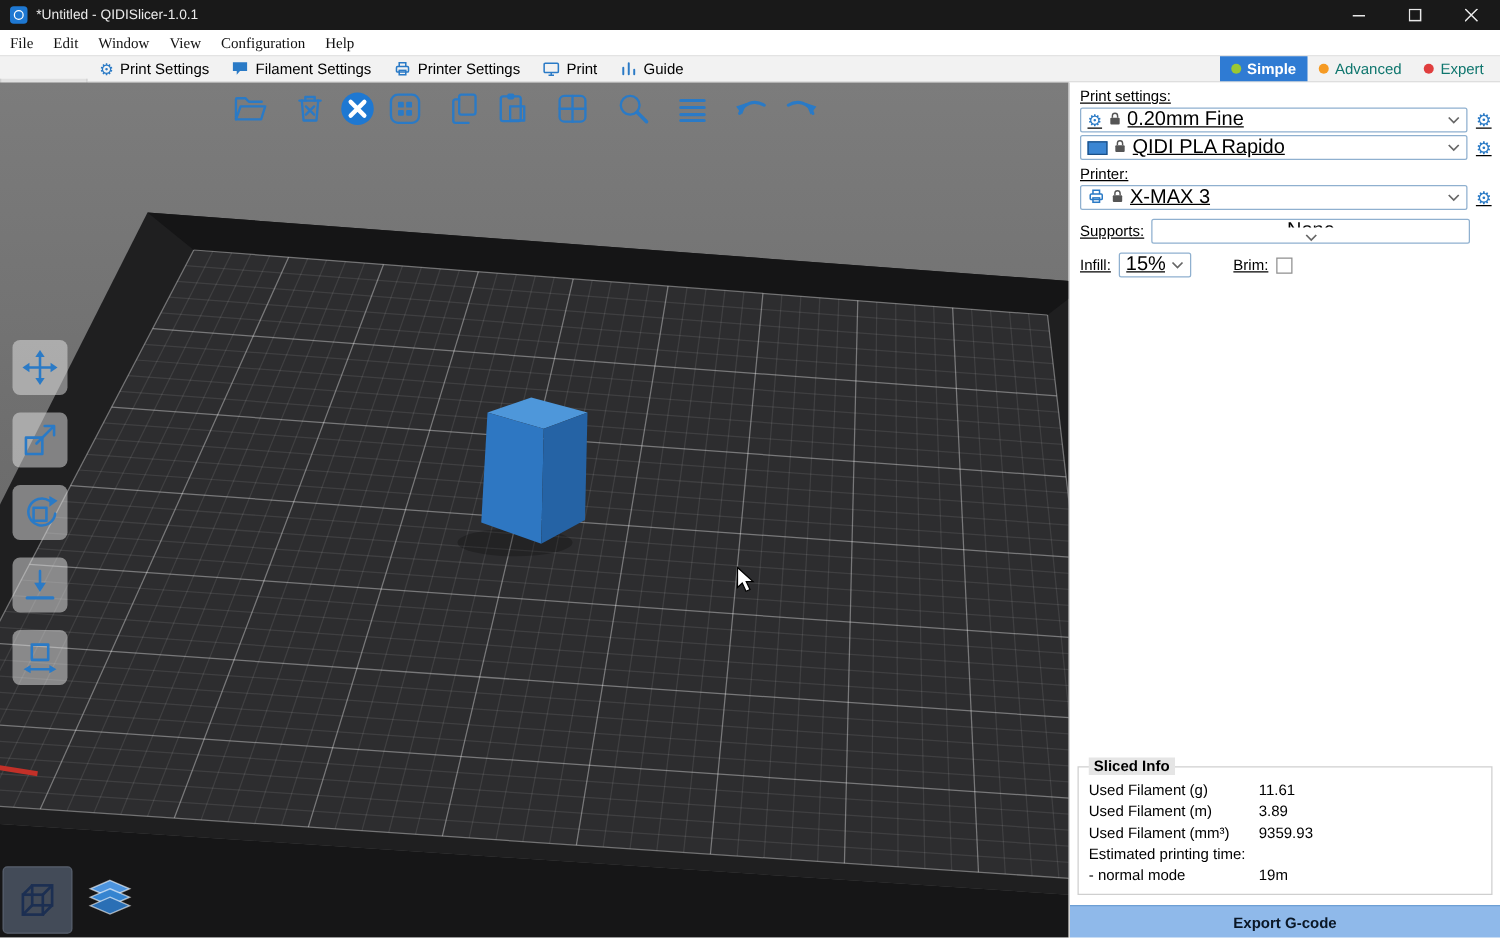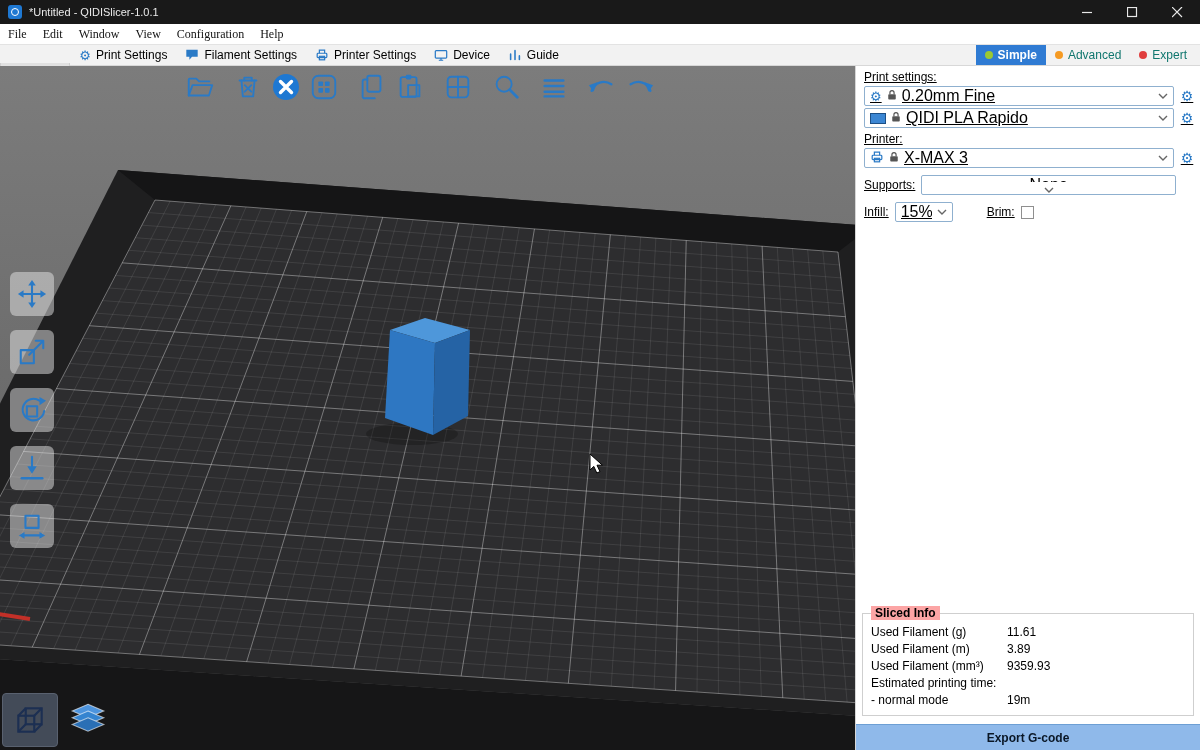--- a/index.html
+++ b/index.html
@@ -59,21 +59,21 @@
   .field-label{margin:4px 8px 2px;line-height:14px;}
   .combo-row{display:flex;align-items:center;margin:0 5px 2px 8px;gap:5px;}
   .combo{flex:1;height:20px;border:1px solid #8fb0cf;border-radius:2px;background:#fff;display:flex;align-items:center;padding:0 5px;gap:5px;box-sizing:border-box;}
   .combo-text{flex:1;font-size:16px;white-space:nowrap;overflow:hidden;}
   .caret svg{display:block;}
   .gear-btn{color:#2a7ac6;font-size:14px;line-height:1;width:16px;text-align:center;}
   .swatch{width:16px;height:11px;background:#3b86d3;border:1px solid #1b4f86;box-sizing:border-box;flex:none;}
   .inline-row{display:flex;align-items:center;margin:7px 8px 0;gap:6px;}
   .checkbox{width:13px;height:13px;border:1px solid #8f8f8f;background:#fff;box-sizing:border-box;flex:none;}
   .sliced-info{position:absolute;left:6px;right:6px;bottom:34px;border:1px solid #cfcfcf;padding:8px 8px 5px;background:#fff;}
-  .si-title{position:absolute;top:-8px;left:8px;background:#fca5a5;padding:0 4px;font-weight:bold;}
+  .si-title{position:absolute;top:-8px;left:8px;background:#e5e5e5;padding:0 4px;font-weight:bold;}
   .si-row{display:flex;margin:3px 0;white-space:nowrap;}
   .si-label{min-width:136px;}
   .export-btn{position:absolute;left:0;right:0;bottom:0;height:25px;background:#8fb9ea;border-top:1px solid #6d9fd4;display:flex;align-items:center;justify-content:center;font-weight:bold;color:#0a1726;}
 </style>
 </head>
 <body>
 
 <div class="app">
 
   <div class="titlebar">
@@ -142,21 +142,21 @@
     </div>
     <div class="tab">
       <span class="ticon">
           <svg width="14" height="14" viewBox="0 0 16 16">
             <g stroke="#2a7ac6" fill="none" stroke-width="1.4">
               <rect x="1.5" y="3" width="13" height="8.5" rx="1"></rect>
               <path d="M8 11.5 V14 M5.5 14 h5"></path>
             </g>
           </svg>
         </span>
-      <span>Device</span>
+      <span>Print</span>
     </div>
     <div class="tab">
       <span class="ticon">
           <svg width="14" height="14" viewBox="0 0 16 16">
             <g stroke="#2a7ac6" fill="none" stroke-width="1.8" stroke-linecap="round">
               <path d="M3 13 V7 M8 13 V3 M13 13 V9"></path>
             </g>
           </svg>
         </span>
       <span>Guide</span>

